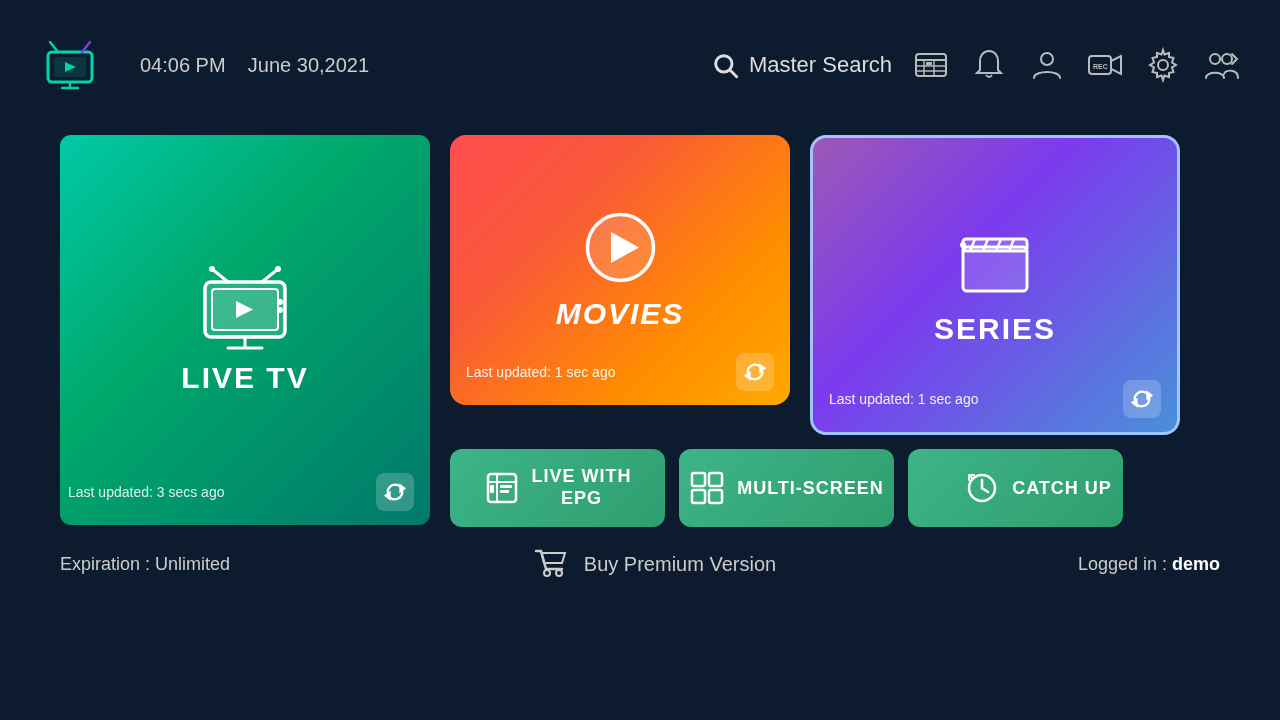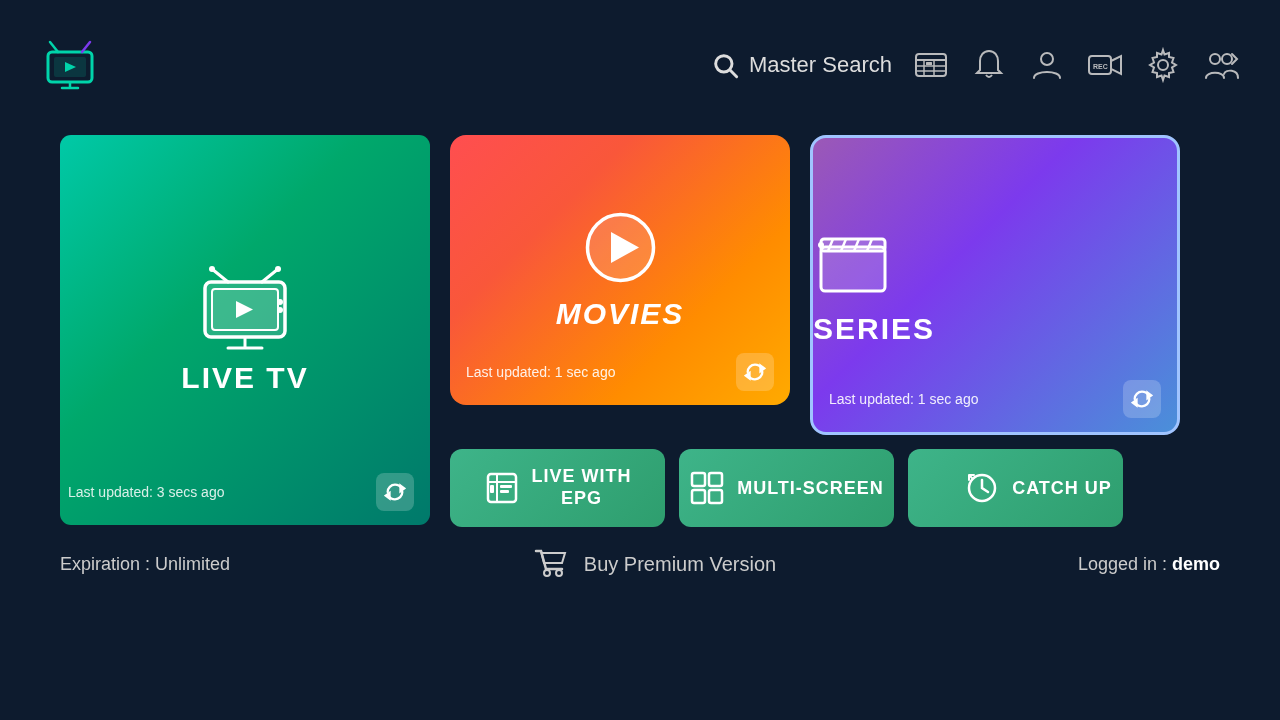--- a/index.html
+++ b/index.html
@@ -184,21 +184,21 @@
     }
 
     
     .card-series {
       width: 370px;
       height: 300px;
       border-radius: 16px;
       background: linear-gradient(135deg, #9b59b6 0%, #7c3aed 40%, #4a90d9 100%);
       display: flex;
       flex-direction: column;
-      align-items: flex-start;
+      align-items: center;
       justify-content: center;
       position: relative;
       cursor: pointer;
       flex-shrink: 0;
       border: 3px solid #a0c4ff;
     }
     .card-series .card-label {
       font-size: 30px;
       font-weight: 700;
       letter-spacing: 2px;
@@ -280,20 +280,24 @@
 
       <line x1="42" y1="14" x2="50" y2="4" stroke="#7c3aed" stroke-width="2.5" stroke-linecap="round"></line>
 
       <line x1="30" y1="44" x2="30" y2="50" stroke="#00d4aa" stroke-width="2.5"></line>
       <line x1="22" y1="50" x2="38" y2="50" stroke="#00d4aa" stroke-width="2.5" stroke-linecap="round"></line>
 
       <polygon points="25,24 25,34 36,29" fill="#00d4aa"></polygon>
     </svg>
   </div>
 
+  <div class="datetime">
+    <span>04:06 PM</span>&nbsp;&nbsp;&nbsp;
+    <span>June 30,2021</span>
+  </div>
 
   <div class="header-spacer"></div>
 
   <div class="search-area">
     <svg class="search-icon-svg" viewBox="0 0 24 24">
       <circle cx="11" cy="11" r="7" stroke="#ddd" stroke-width="2.5" fill="none"></circle>
       <line x1="16.5" y1="16.5" x2="22" y2="22" stroke="#ddd" stroke-width="2.5" stroke-linecap="round"></line>
     </svg>
     <span style="font-size:22px; color:#ddd;">Master Search</span>
   </div>

